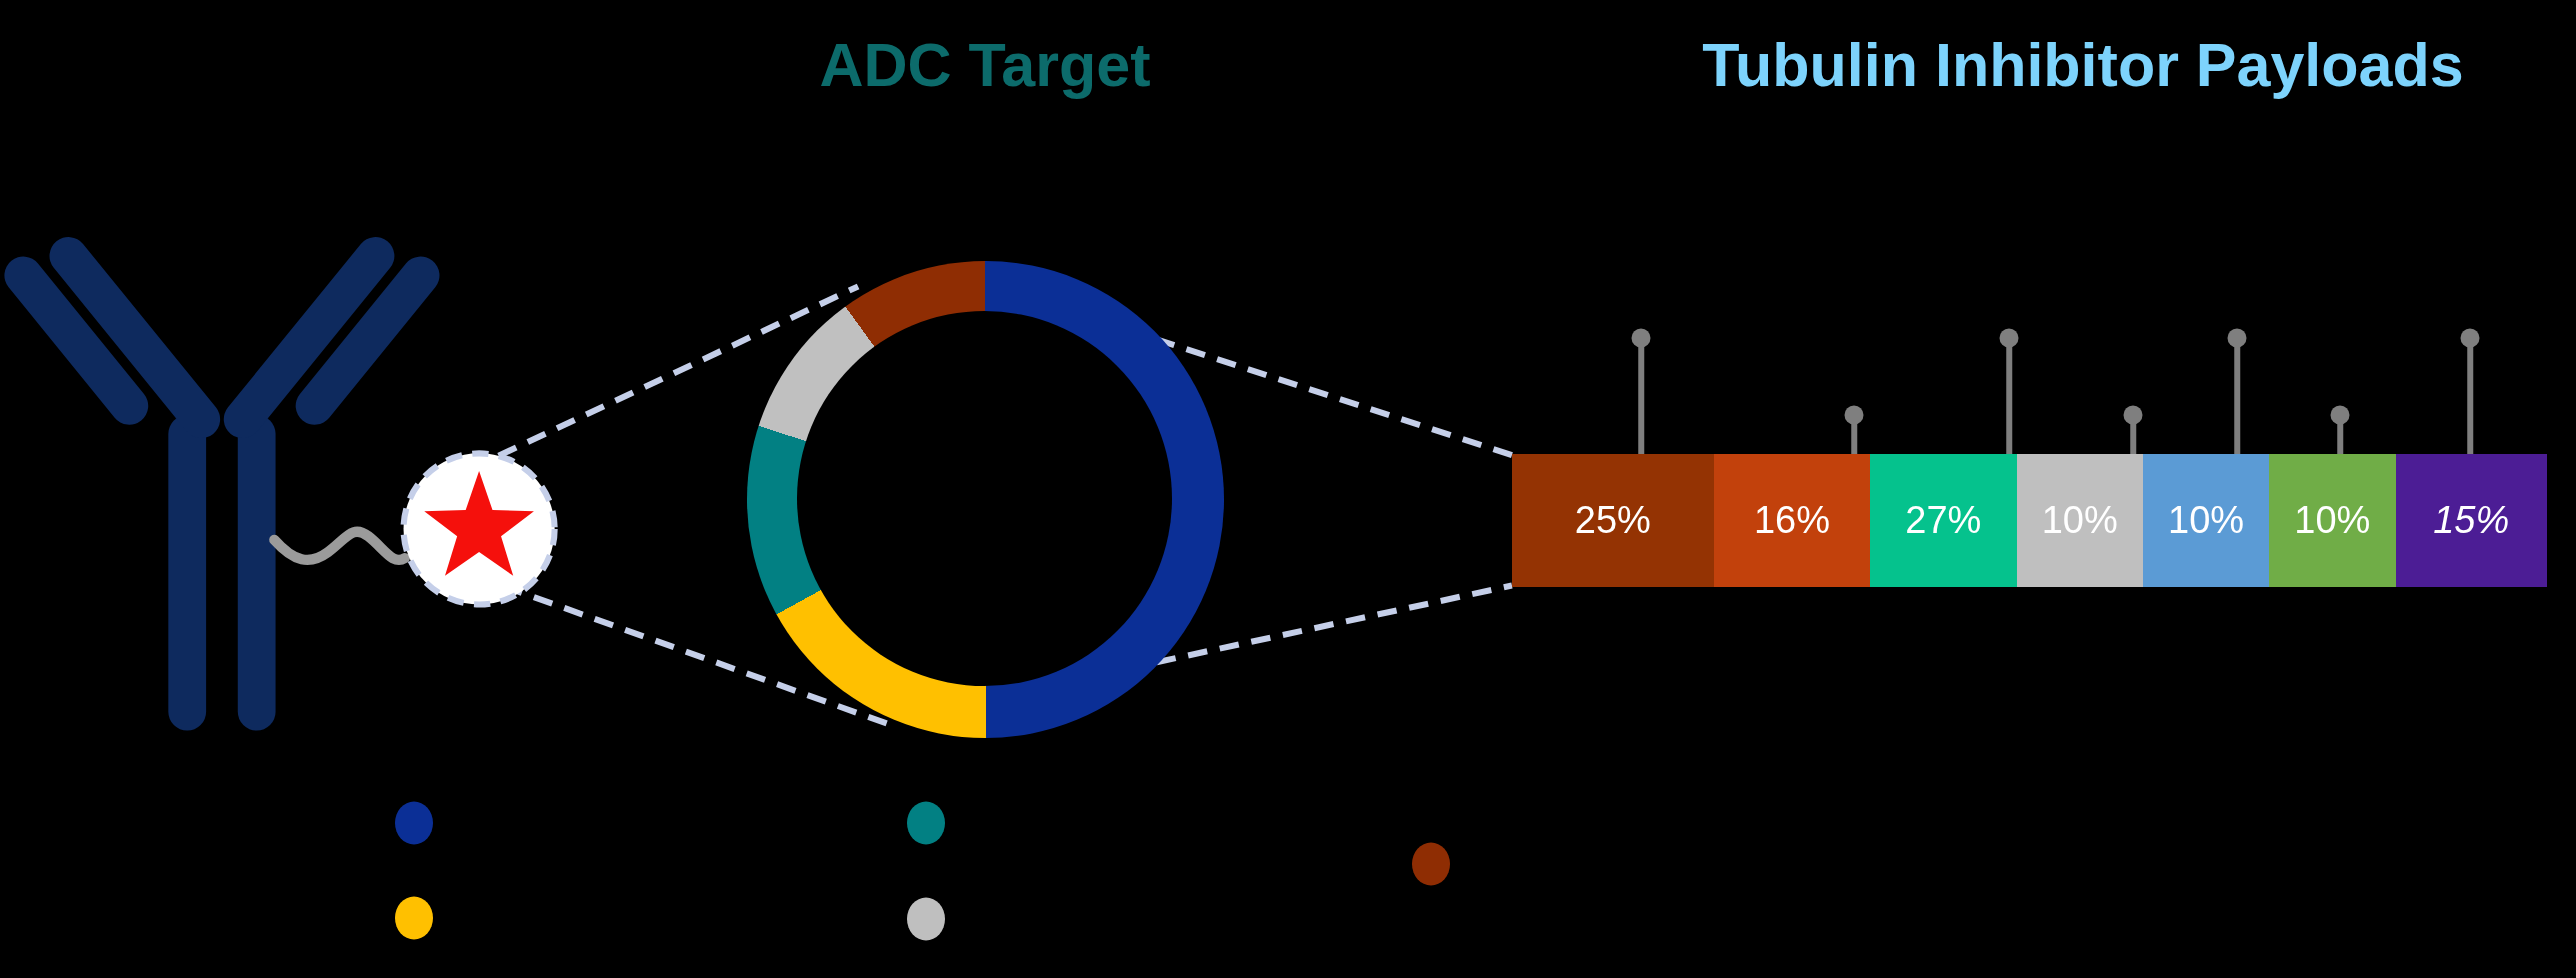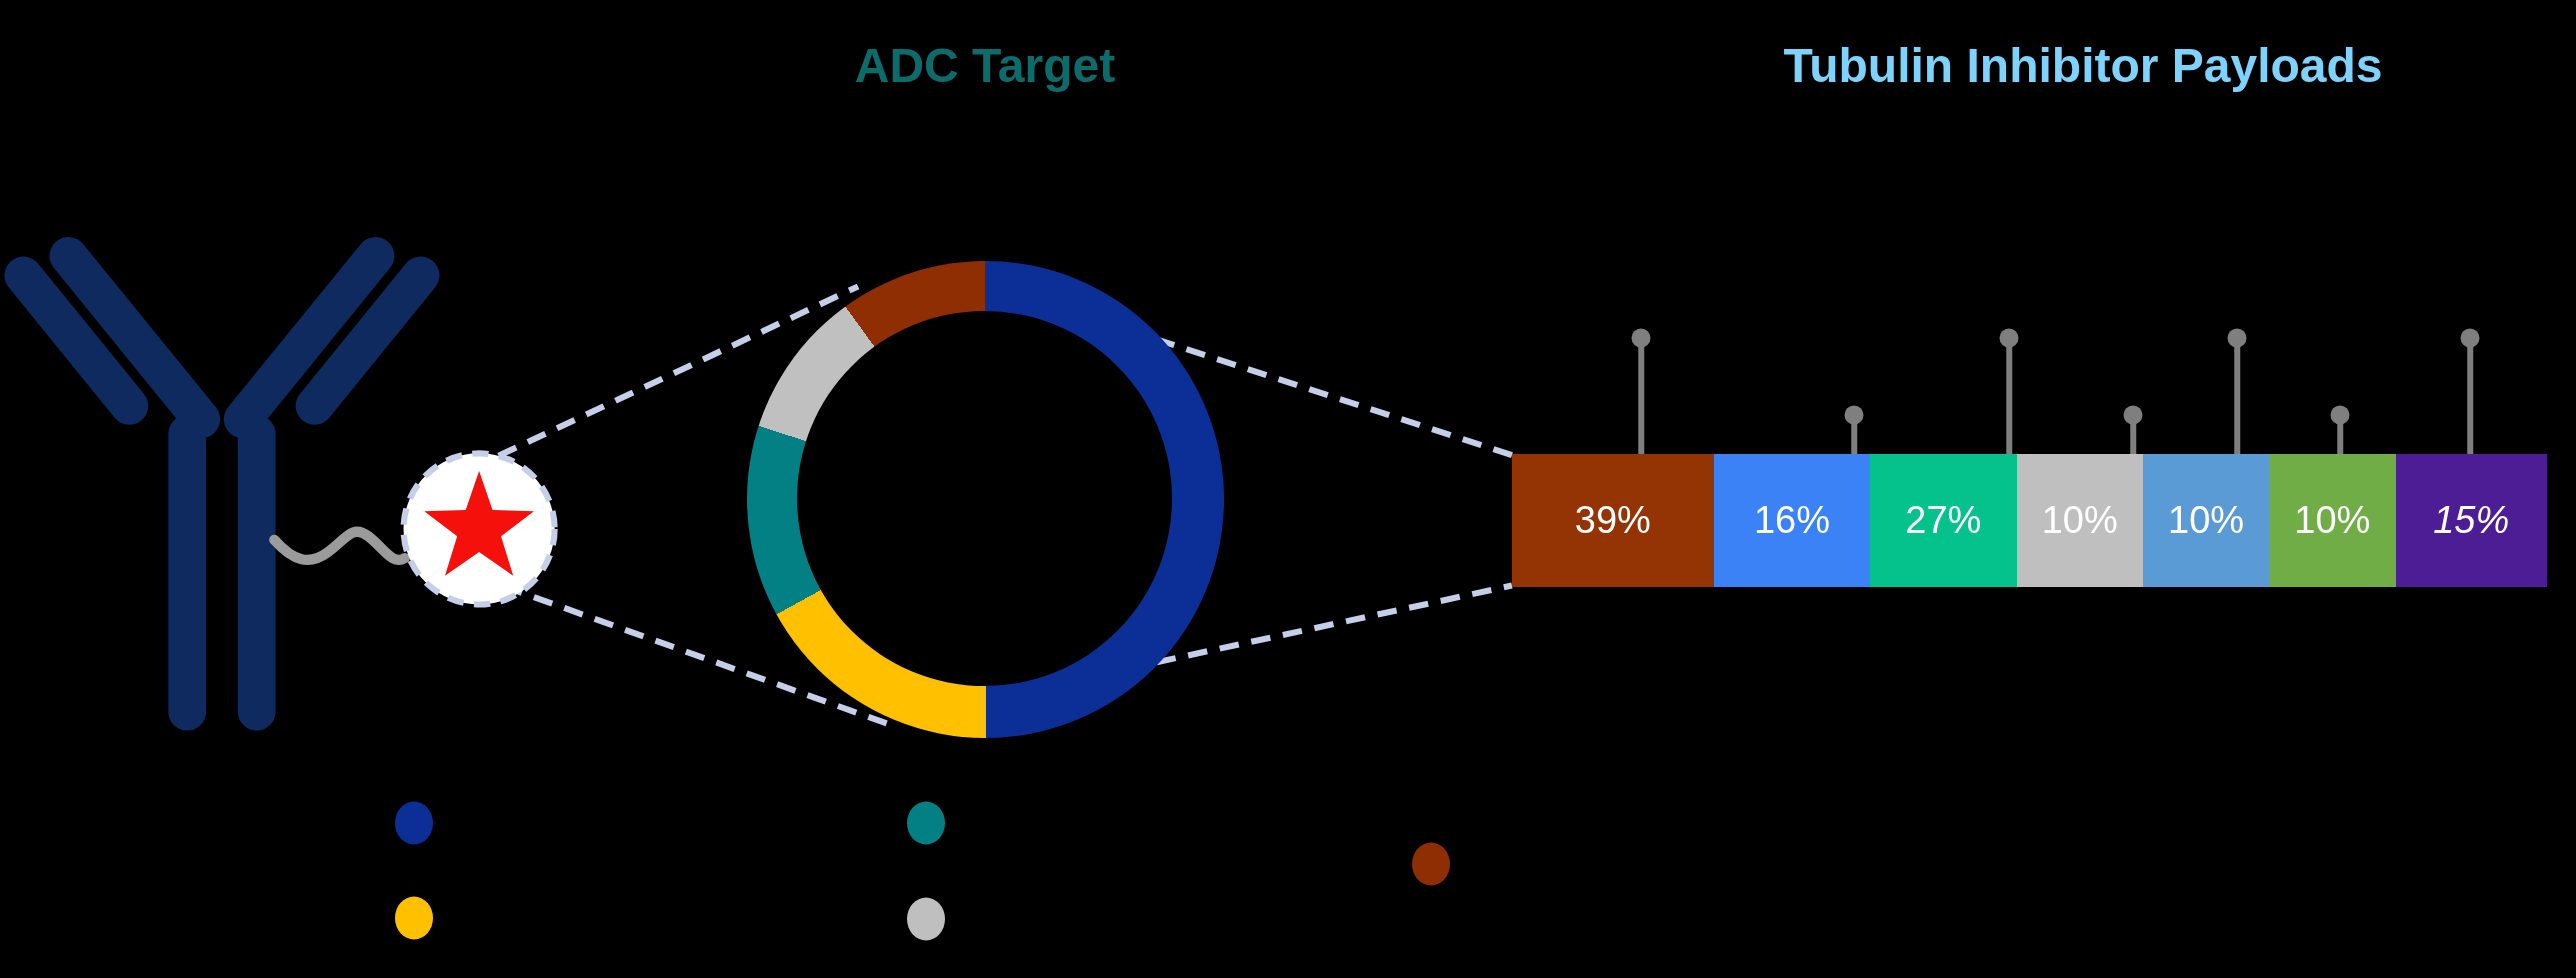--- a/index.html
+++ b/index.html
@@ -2,21 +2,21 @@
 <html style="font-size:9.8px"><head>
 <meta charset="utf-8">
 <style>
   html,body{margin:0;padding:0;background:#000;}
   .stage{
     position:relative;width:2576px;height:978px;background:#000;overflow:hidden;
     font-family:"Liberation Sans", sans-serif;
   }
   .title{
     position:absolute;top:32px;height:67px;line-height:67px;
-    font-size:48px;font-weight:600;text-align:left;white-space:nowrap;
+    font-size:61px;font-weight:600;text-align:left;white-space:nowrap;
     transform:translateX(-50%);
   }
   #donut-title{left:985px;}
   #bar-title{left:2083px;}
   
   .donut{position:absolute;left:747px;top:261px;width:477px;height:477px;border-radius:50%;}
   .donut-hole{position:absolute;left:797px;top:311px;width:375px;height:375px;border-radius:50%;background:#000;}
   
   .bar-strip{position:absolute;left:1512px;top:454px;width:1035px;height:133px;display:flex;}
   .bar-seg{position:relative;height:100%;display:flex;align-items:center;justify-content:center;}
@@ -55,23 +55,23 @@
   </svg>
 
   <div class="title" id="donut-title" style="color: rgb(12, 107, 107);">ADC Target</div>
   <div class="title" id="bar-title" style="color: #7dd3fc;">Tubulin Inhibitor Payloads</div>
 
   <div class="donut" style="background: conic-gradient(rgb(11, 47, 150) 0%, rgb(11, 47, 150) 50%, rgb(255, 192, 0) 50%, rgb(255, 192, 0) 67%, rgb(2, 128, 131) 67%, rgb(2, 128, 131) 80%, rgb(192, 192, 192) 80%, rgb(192, 192, 192) 90%, rgb(143, 45, 3) 90%, rgb(143, 45, 3) 100%);"></div>
   <div class="donut-hole"></div>
 
   <div class="bar-strip">
       <div class="bar-seg" style="flex-grow: 25; background: rgb(148, 51, 3);">
-        <span style="color: rgb(255, 255, 255);">39%</span>
+        <span style="color: rgb(255, 255, 255);">25%</span>
       </div>
-      <div class="bar-seg" style="flex-grow: 16; background: #3b82f6;">
+      <div class="bar-seg" style="flex-grow: 16; background: #c2410c;">
         <span style="color: rgb(255, 255, 255);">16%</span>
       </div>
       <div class="bar-seg" style="flex-grow: 14; background: rgb(5, 194, 141);">
         <span style="color: rgb(255, 255, 255);">27%</span>
       </div>
       <div class="bar-seg" style="flex-grow: 10; background: rgb(191, 191, 191);">
         <span style="color: rgb(255, 255, 255);">10%</span>
       </div>
       <div class="bar-seg" style="flex-grow: 10; background: rgb(91, 155, 213);">
         <span style="color: rgb(255, 255, 255);">10%</span>

